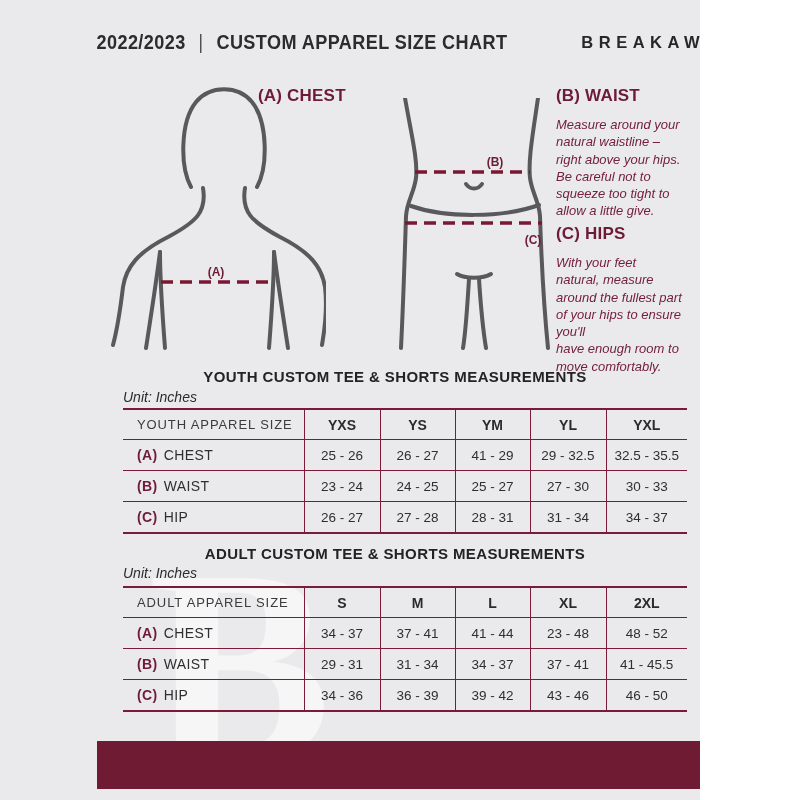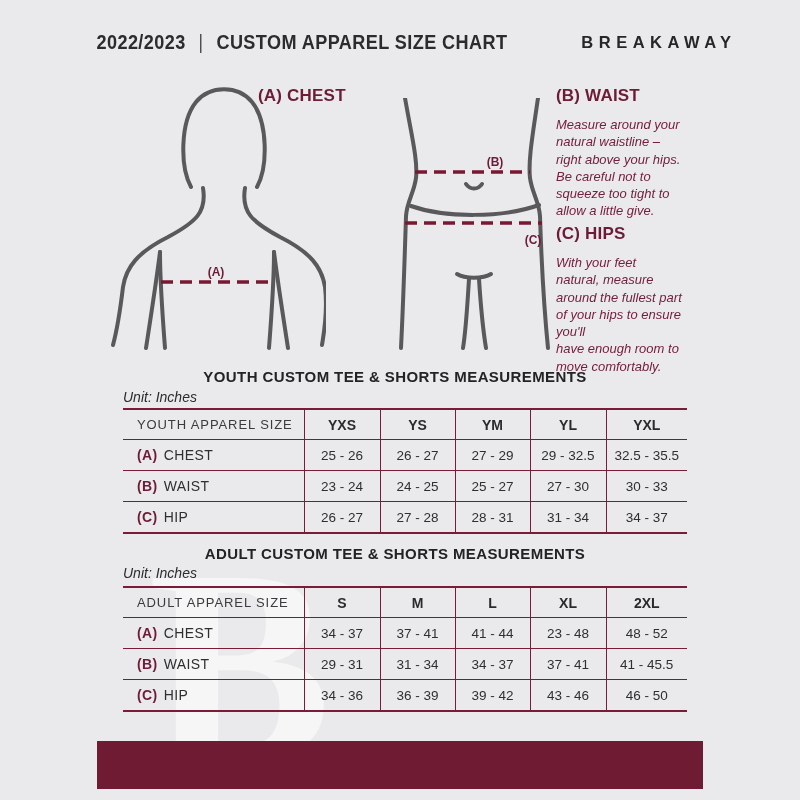--- a/index.html
+++ b/index.html
@@ -1,17 +1,17 @@
 <!DOCTYPE html>
 <html><head>
 <meta charset="utf-8">
 <style>
   html,body{margin:0;padding:0;}
   body{font-family:"Liberation Sans", sans-serif;}
-  .canvas{position:relative;width:800px;height:800px;background:#eaeaec;overflow:hidden;}
+  .canvas{position:relative;width:700px;height:800px;background:#eaeaec;overflow:hidden;}
 
   
   .header{position:absolute;top:20px;left:87px;width:626px;height:44px;
     display:flex;align-items:center;justify-content:center;gap:20px;}
   .header-left{display:flex;align-items:center;gap:13px;white-space:nowrap;
     font-weight:700;font-size:21px;letter-spacing:.5px;color:#2c2b2d;
     transform:scaleX(.86);transform-origin:center;}
   .header-left .divider{font-weight:400;color:#4a494b;font-size:20px;padding:0 2px;}
   .brand{font-weight:700;font-size:16.5px;letter-spacing:5.5px;color:#272629;white-space:nowrap;}
   .logo{width:46px;height:40px;}
@@ -154,21 +154,21 @@
         <th>YM</th>
         <th>YL</th>
         <th>YXL</th>
       </tr>
     </thead>
     <tbody>
       <tr>
         <td class="label-col"><span class="key">(A)</span><span>CHEST</span></td>
         <td>25 - 26</td>
         <td>26 - 27</td>
-        <td>27 - 29</td>
+        <td>41 - 29</td>
         <td>29 - 32.5</td>
         <td>32.5 - 35.5</td>
       </tr>
       <tr>
         <td class="label-col"><span class="key">(B)</span><span>WAIST</span></td>
         <td>23 - 24</td>
         <td>24 - 25</td>
         <td>25 - 27</td>
         <td>27 - 30</td>
         <td>30 - 33</td>

